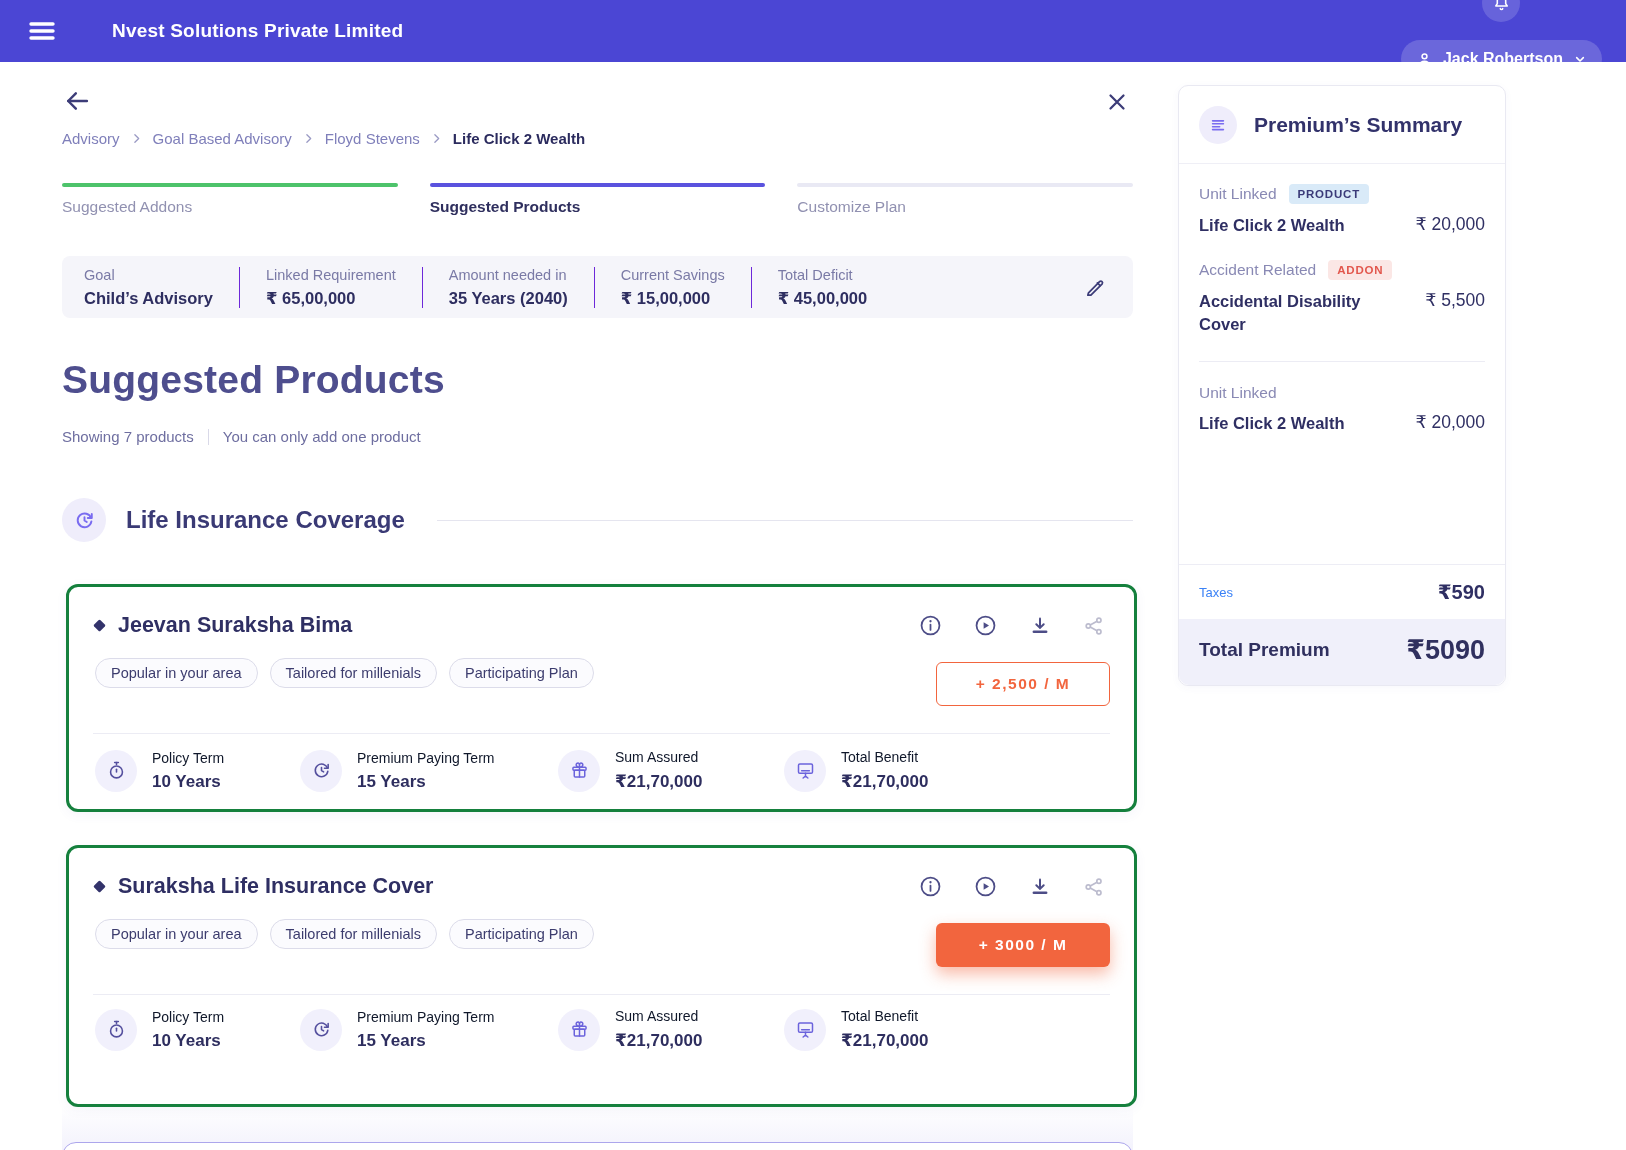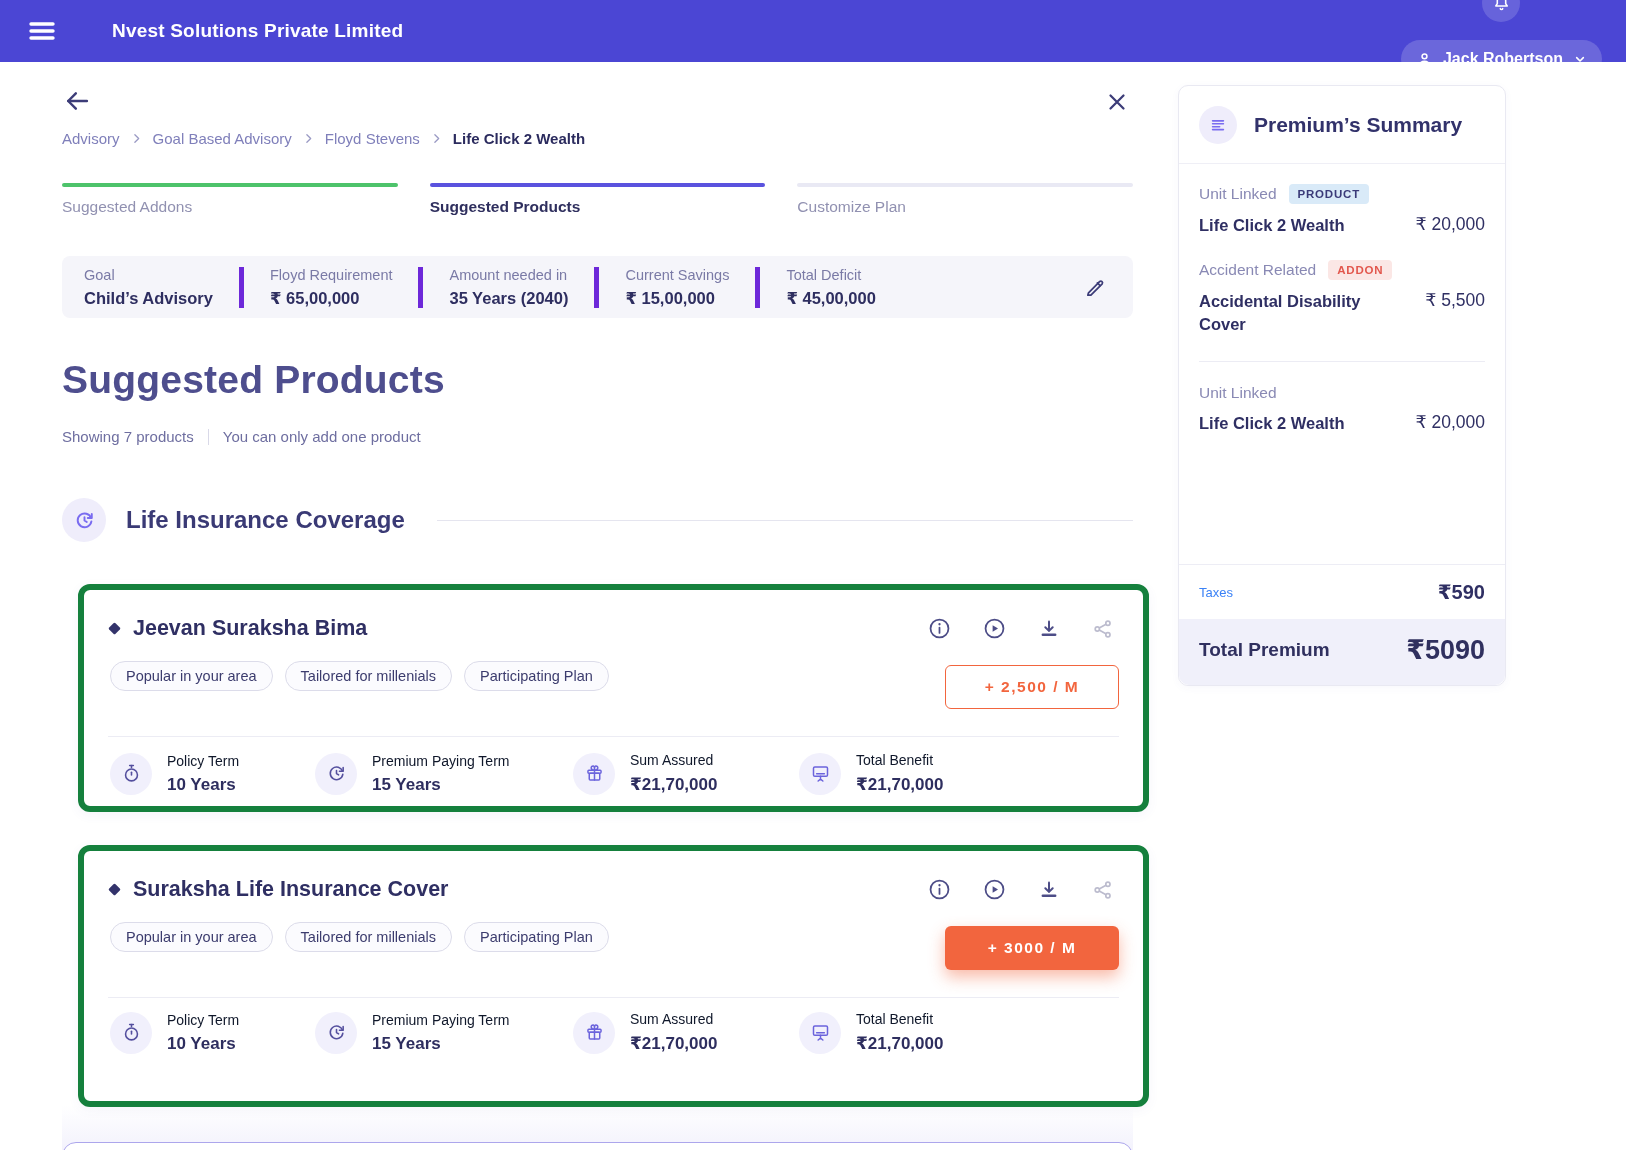--- a/index.html
+++ b/index.html
@@ -42,40 +42,40 @@
   .steps{ position:absolute; left:0; top:121px; width:1071px; display:flex; gap:32px; }
   .step{ flex:1; cursor:pointer; }
   .step .bar{ height:3.5px; border-radius:2px; background:#e9e9f4; }
   .step.done .bar{ background:#4dc36b; }
   .step.active .bar{ background:#5a52de; }
   .step .lbl{ margin-top:11px; font-size:15.5px; color:#9191b1; }
   .step.active .lbl{ color:#2f2f5e; font-weight:700; }
 
   .goalbar{ position:absolute; left:0; top:194px; width:1071px; height:62px;
     background:#f5f5fa; border-radius:8px; display:flex; align-items:center; padding:0 22px; }
-  .gfield{ padding:0 26px; border-right:5px solid #6d28d9; }
+  .gfield{ padding:0 26px; border-right:1px solid #6d28d9; }
   .gfield:first-child{ padding-left:0; }
   .gfield:last-of-type{ border-right:none; }
   .gfield .glabel{ font-size:14.5px; color:#7a7aa6; margin-bottom:6px; }
   .gfield .gvalue{ font-size:16.5px; font-weight:700; color:#2e2e60; }
   .edit-btn{ margin-left:auto; background:none; border:none; color:#3c3c78; cursor:pointer; padding:4px; }
 
   .h1{ position:absolute; left:0; top:296px; font-size:39px; font-weight:700; color:#4e4e8e; letter-spacing:.2px; }
   .h1-meta{ position:absolute; left:0; top:366px; display:flex; align-items:center; gap:14px;
     font-size:15px; color:#6e6ea0; }
   .meta-div{ width:1px; height:16px; background:#d9d9e8; }
 
   .section-head{ position:absolute; left:0; top:436px; width:1071px; display:flex; align-items:center; gap:20px; }
   .sec-icon{ width:44px; height:44px; border-radius:50%; background:#efedfb; color:#7a6cf0;
     display:flex; align-items:center; justify-content:center; }
   .sec-title{ font-size:24px; font-weight:700; color:#3a3a75; }
   .sec-rule{ flex:1; height:1px; background:#e5e5ef; margin-left:12px; }
 
   
-  .card{ position:absolute; left:16px; width:1071px; background:#ffffff; border:6px solid #15803d;
+  .card{ position:absolute; left:4px; width:1071px; background:#ffffff; border:3px solid #15803d;
     border-radius:12px; box-shadow:0 3px 12px rgba(86,86,170,.06); padding:26px 24px 0 26px; }
   .card1{ top:522px; height:228px; }
   .card2{ top:783px; height:262px; }
   .card-head{ display:flex; align-items:center; }
   .diamond{ width:9px; height:9px; background:#33336b; transform:rotate(45deg); border-radius:1.5px; margin-right:14px; }
   .card-title{ font-size:21.5px; font-weight:700; color:#2f2f63; }
   .card-actions{ margin-left:auto; display:flex; align-items:center; gap:30px; padding-right:4px; }
   .action{ background:none; border:none; color:#4d4d87; cursor:pointer; padding:0; }
   .action.share{ color:#bcbcce; }
   .tags{ display:flex; gap:12px; margin-top:20px; }
@@ -207,21 +207,21 @@
       <div class="lbl">Customize Plan</div>
     </div>
   </div>
 
   <div class="goalbar">
     <div class="gfield">
       <div class="glabel">Goal</div>
       <div class="gvalue">Child’s Advisory</div>
     </div>
     <div class="gfield">
-      <div class="glabel">Floyd Requirement</div>
+      <div class="glabel">Linked Requirement</div>
       <div class="gvalue">₹ 65,00,000</div>
     </div>
     <div class="gfield">
       <div class="glabel">Amount needed in</div>
       <div class="gvalue">35 Years (2040)</div>
     </div>
     <div class="gfield">
       <div class="glabel">Current Savings</div>
       <div class="gvalue">₹ 15,00,000</div>
     </div>

